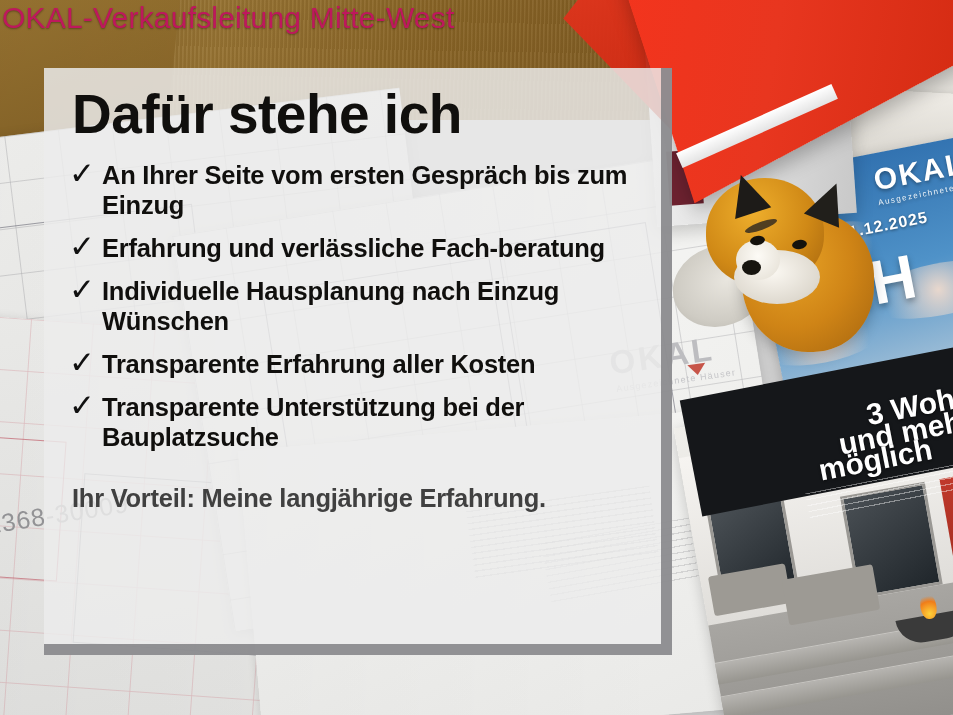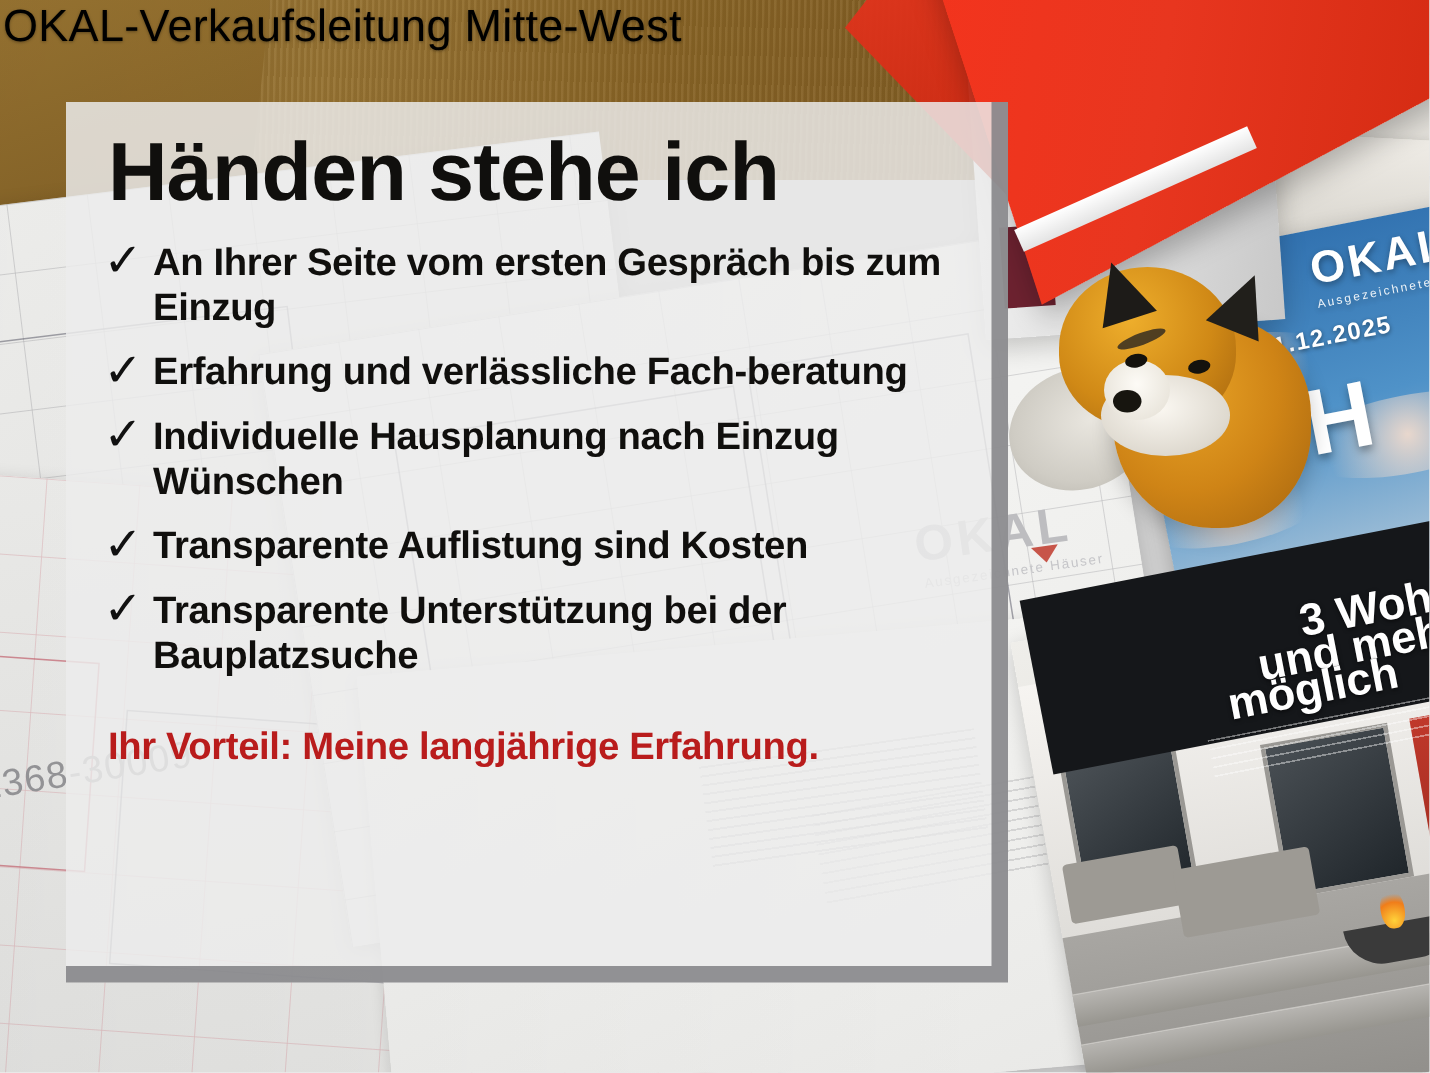--- a/index.html
+++ b/index.html
@@ -327,21 +327,21 @@
     position:absolute; inset:0;
     background:linear-gradient(to right, rgba(0,0,0,.05), rgba(0,0,0,0) 70%);
     pointer-events:none;
   }
 
   
   .header-title{
     position:absolute; left:0; top:0;
     padding:1px 0 0 2px;
     font-size:30px; letter-spacing:.2px;
-    color:#000000;
+    color:#be185d;
     text-shadow:0 1px 2px rgba(0,0,0,.35);
     white-space:nowrap;
     z-index:40;
   }
 
   
   .panel{
     position:absolute;
     left:44px; top:68px; width:628px; height:587px;
     background:rgba(236,236,236,.84);
@@ -368,21 +368,21 @@
     font-size:31px; line-height:1; color:#111; font-weight:400;
     text-align:center;
   }
   .bullet-text{
     font-size:25.5px; font-weight:700; color:#100f0d;
     line-height:1.18; letter-spacing:-.25px;
   }
 
   .closing{
     margin:28px 0 0 14px;
-    font-size:25.5px; font-weight:700; color:#b91c1c;
+    font-size:25.5px; font-weight:700; color:#404040;
     line-height:1.42; letter-spacing:-.25px;
   }
   .closing div + div{ margin-top:2px; }
 </style>
 </head>
 <body>
 
 <div class="stage">
 
   <div class="photo">
@@ -484,38 +484,38 @@
       </div>
     </div>
 
     <div class="vignette"></div>
   </div>
 
   <div class="header-title">OKAL-Verkaufsleitung Mitte-West</div>
 
   <div class="panel">
 
-    <div class="panel-heading">Händen stehe ich</div>
+    <div class="panel-heading">Dafür stehe ich</div>
 
     <ul class="bullets">
       <li class="bullet">
         <span class="check">✓</span>
         <span class="bullet-text">An Ihrer Seite vom ersten Gespräch bis zum Einzug</span>
       </li>
       <li class="bullet">
         <span class="check">✓</span>
         <span class="bullet-text">Erfahrung und verlässliche Fach-beratung</span>
       </li>
       <li class="bullet">
         <span class="check">✓</span>
         <span class="bullet-text">Individuelle Hausplanung nach Einzug Wünschen</span>
       </li>
       <li class="bullet">
         <span class="check">✓</span>
-        <span class="bullet-text">Transparente Auflistung sind Kosten</span>
+        <span class="bullet-text">Transparente Erfahrung aller Kosten</span>
       </li>
       <li class="bullet">
         <span class="check">✓</span>
         <span class="bullet-text">Transparente Unterstützung bei der Bauplatzsuche</span>
       </li>
     </ul>
 
     <div class="closing">
       <div>Ihr Vorteil: Meine langjährige Erfahrung.</div>
     </div>

